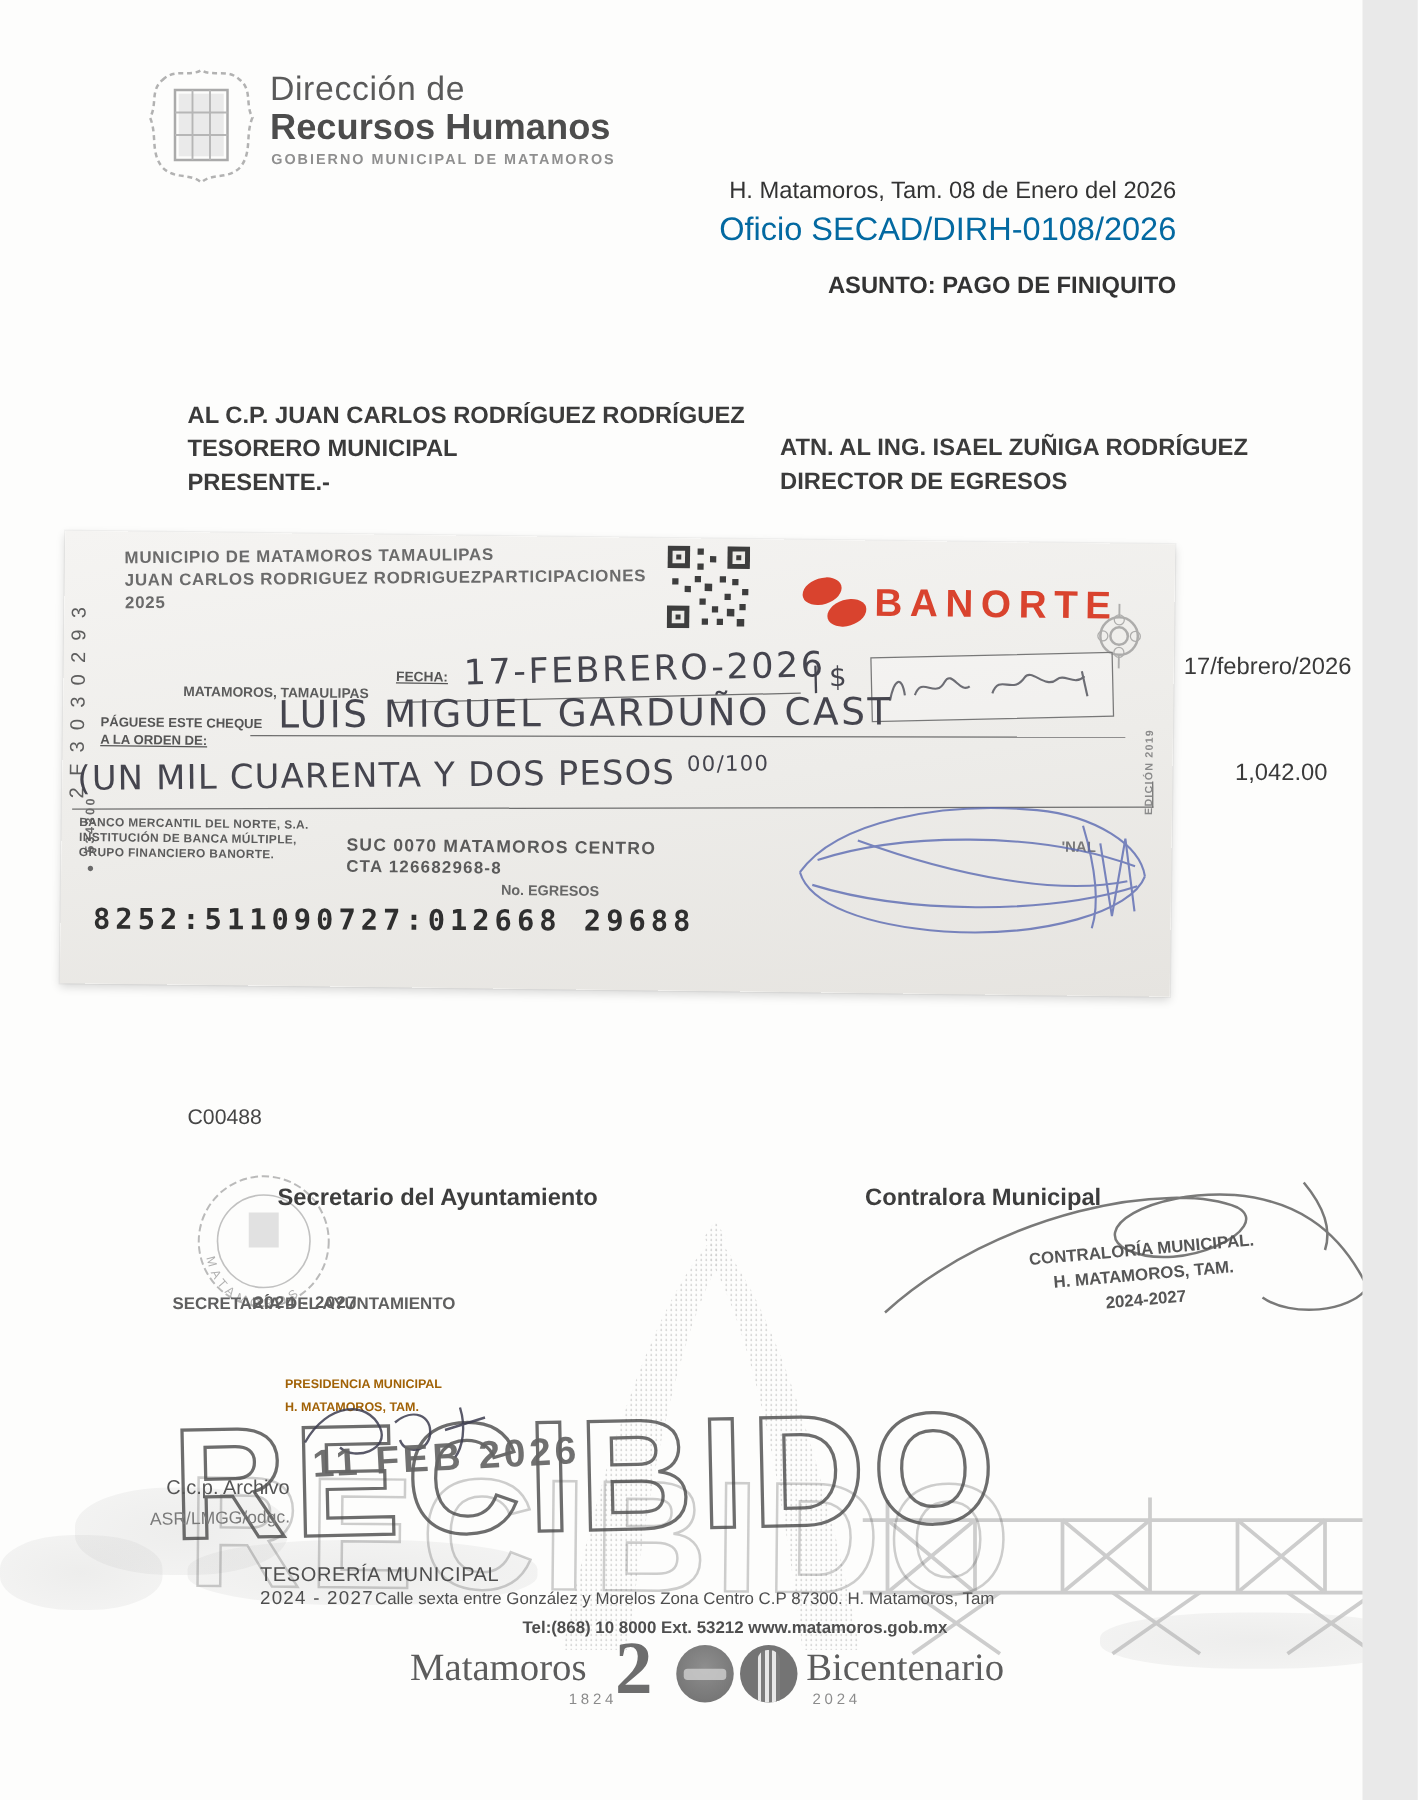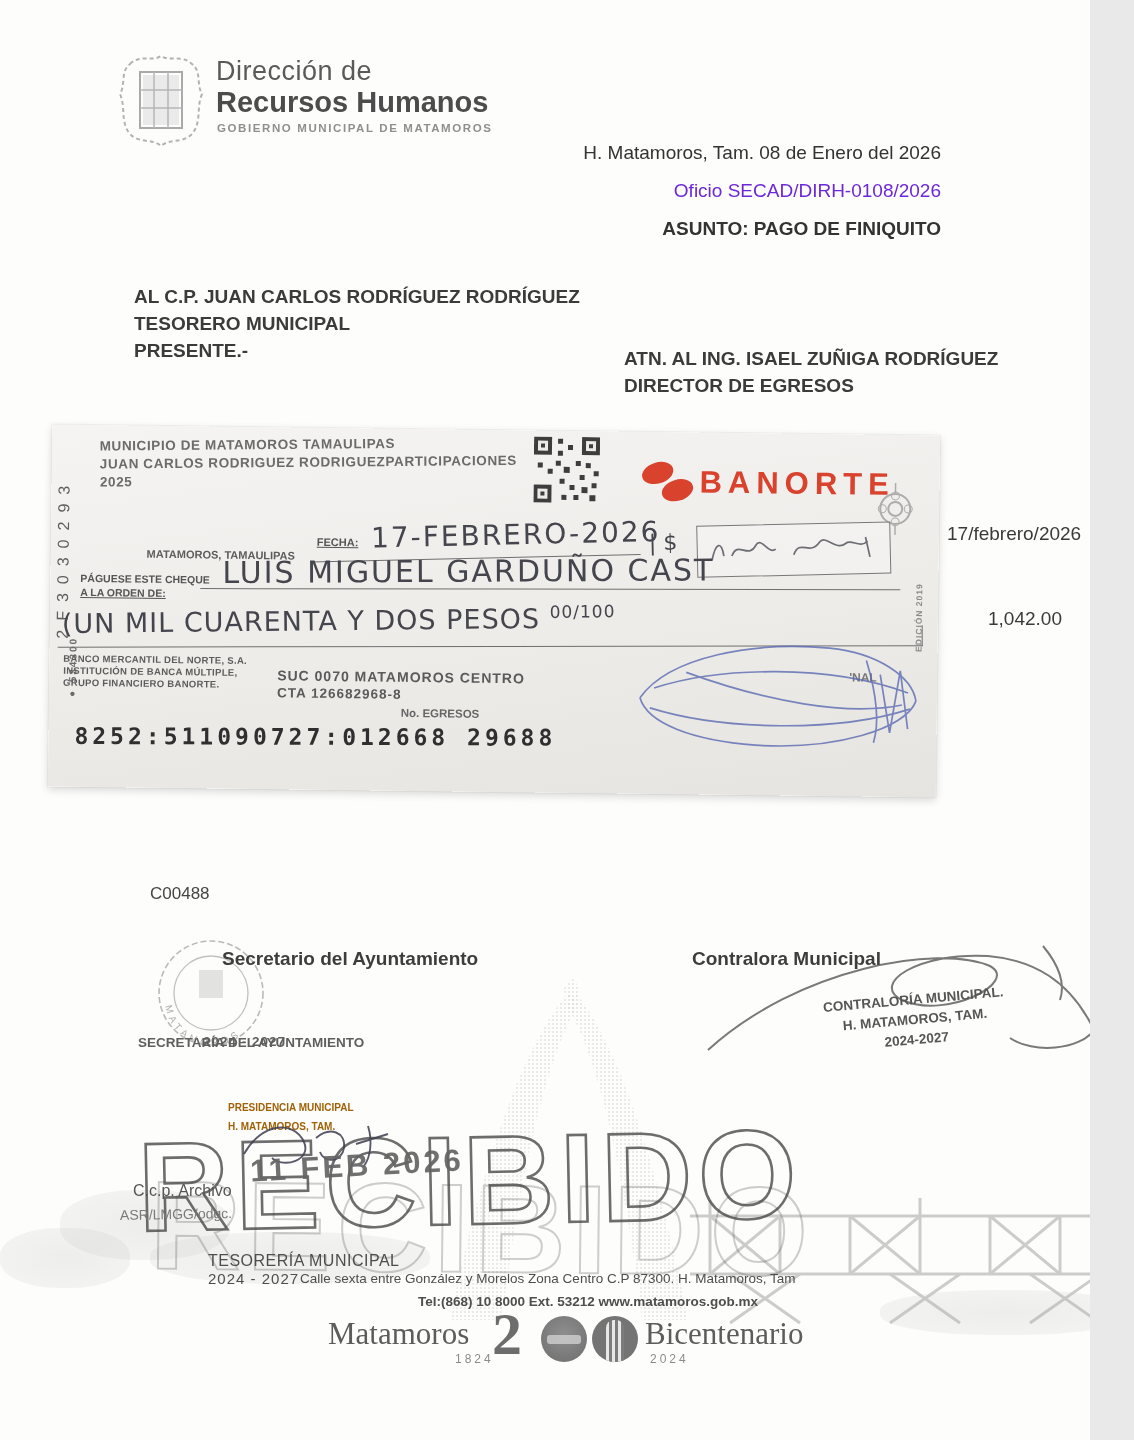--- a/index.html
+++ b/index.html
@@ -4,23 +4,23 @@
 <style>
   html,body{margin:0;padding:0;background:#e9e9e9;}
   .page{position:relative;width:1090px;height:1440px;background:#fdfdfc;overflow:hidden;
         font-family:"Liberation Sans",sans-serif;color:#3f3f3f;}
   .abs{position:absolute;}
   
   .dept1{left:216px;top:56px;font-size:27px;color:#5a5a5a;letter-spacing:.5px;}
   .dept2{left:216px;top:86px;font-size:29px;color:#4c4c4c;font-weight:700;}
   .dept3{left:217px;top:122px;font-size:11.5px;color:#8f8f8f;letter-spacing:1.6px;font-weight:600;}
   .pdate{right:149px;top:142px;font-size:19px;color:#333;}
-  .oficio{right:149px;top:180px;font-size:19px;color:#6d28d9;}
+  .oficio{right:149px;top:168px;font-size:26px;color:#0369a1;}
   .subject{right:149px;top:218px;font-size:19px;font-weight:700;color:#333;}
-  .addr{left:134px;font-size:19px;font-weight:700;color:#3b3b3b;}
+  .addr{left:150px;font-size:19px;font-weight:700;color:#3b3b3b;margin-top:36px;}
   .atn{left:624px;font-size:19px;font-weight:700;color:#3b3b3b;}
   
   .cheque{left:50px;top:430px;width:888px;height:362px;
           background:linear-gradient(172deg,#f5f4f2 0%,#edecE9 55%,#e6e4e0 100%);
           transform:rotate(.7deg);box-shadow:0 3px 8px rgba(0,0,0,.15),0 0 0 1px rgba(0,0,0,.04);}
   .folio-v{left:4px;top:52px;writing-mode:vertical-rl;transform:rotate(180deg);
            font-size:16px;letter-spacing:9px;color:#5e5e5e;}
   .folio-s{left:18px;top:212px;writing-mode:vertical-rl;transform:rotate(180deg);
            font-size:10px;letter-spacing:2px;color:#6a6a6a;font-weight:700;}
   .issuer{left:48px;top:8px;font-size:13.5px;font-weight:700;color:#6b6b6b;letter-spacing:.6px;

